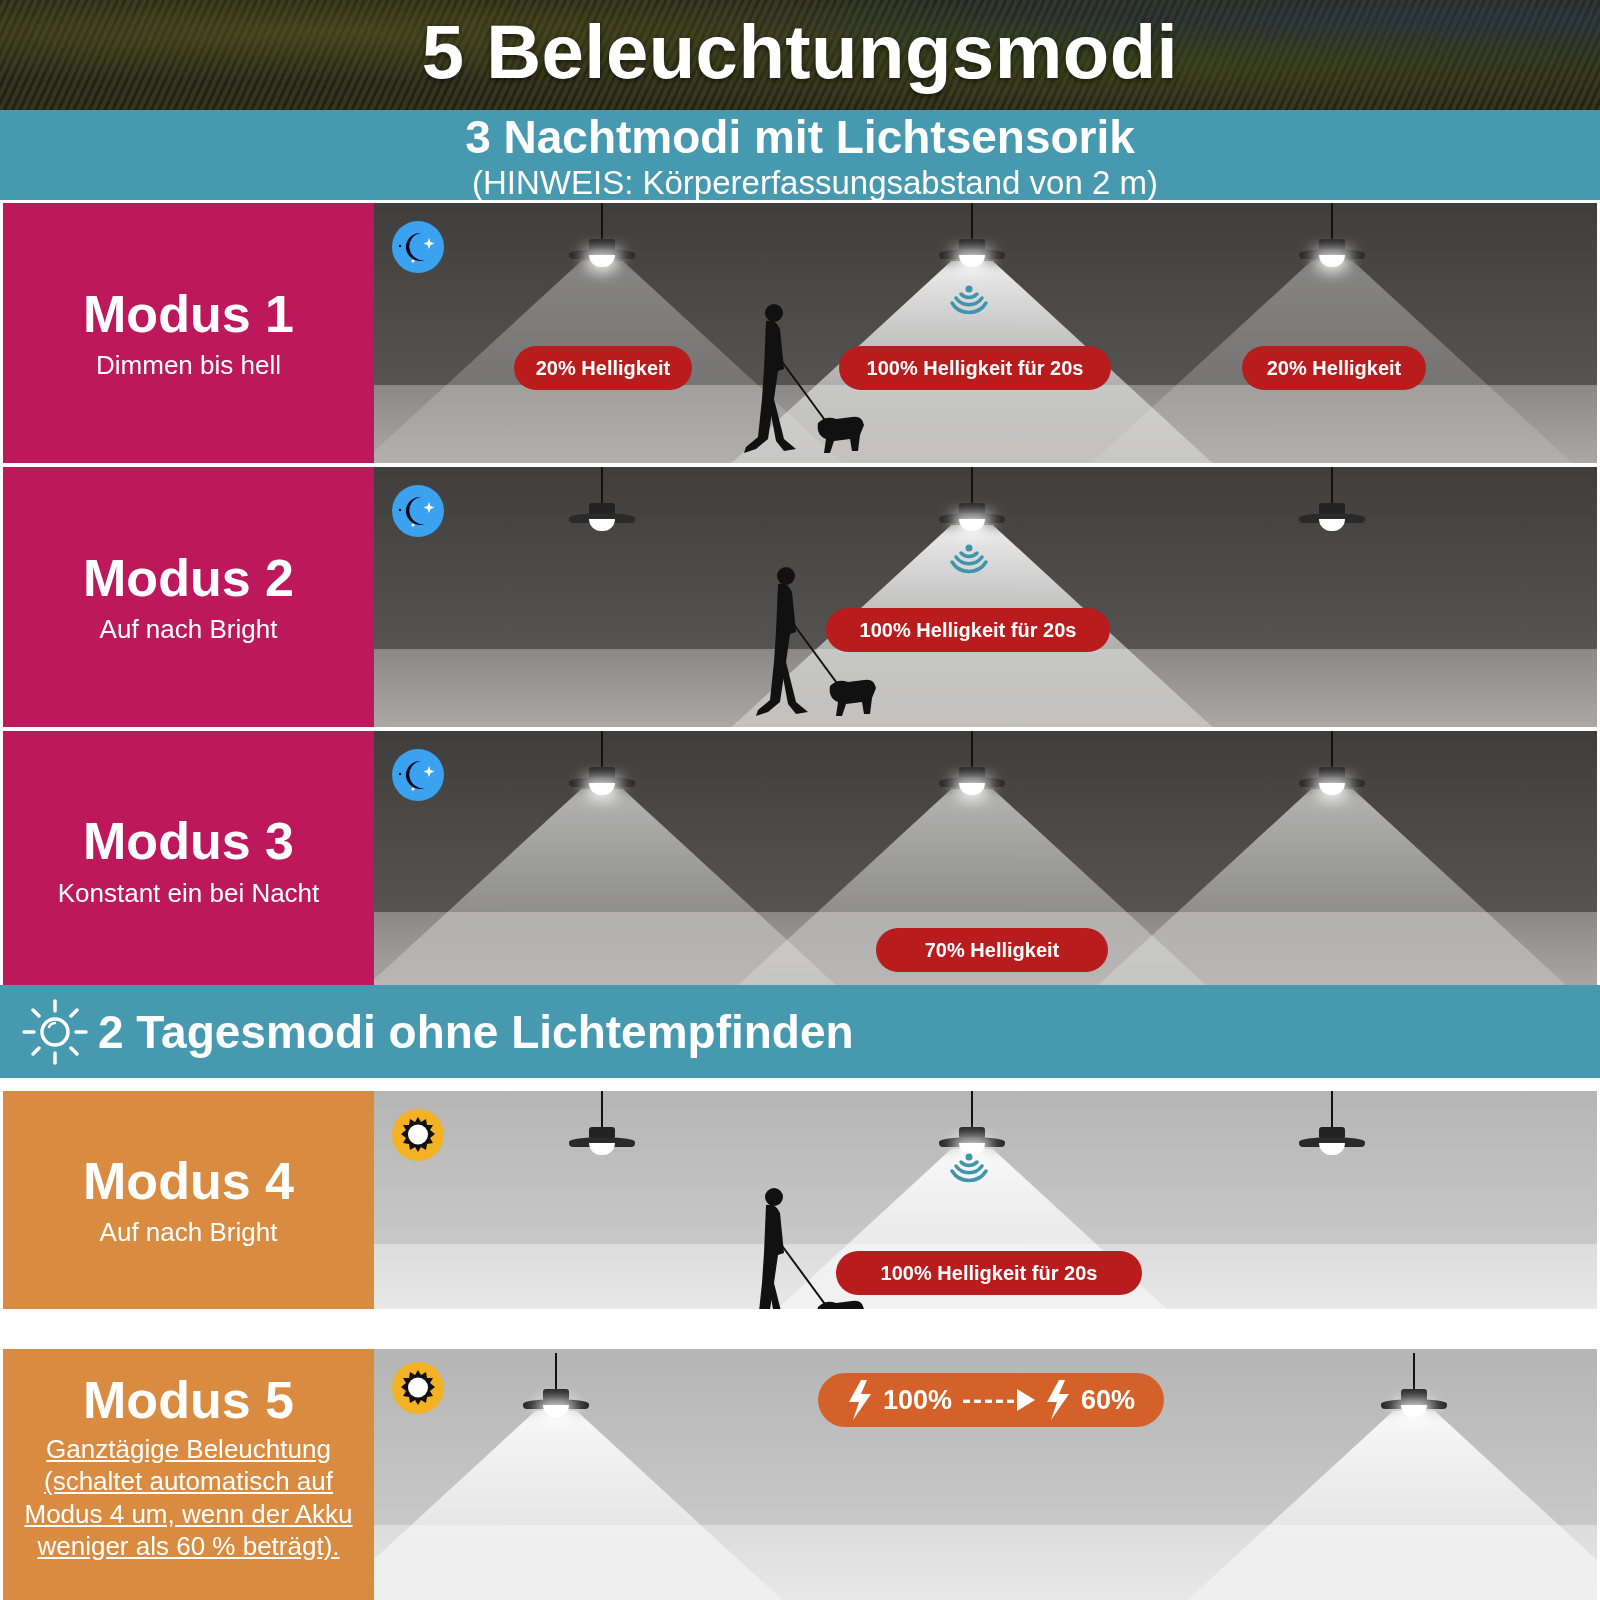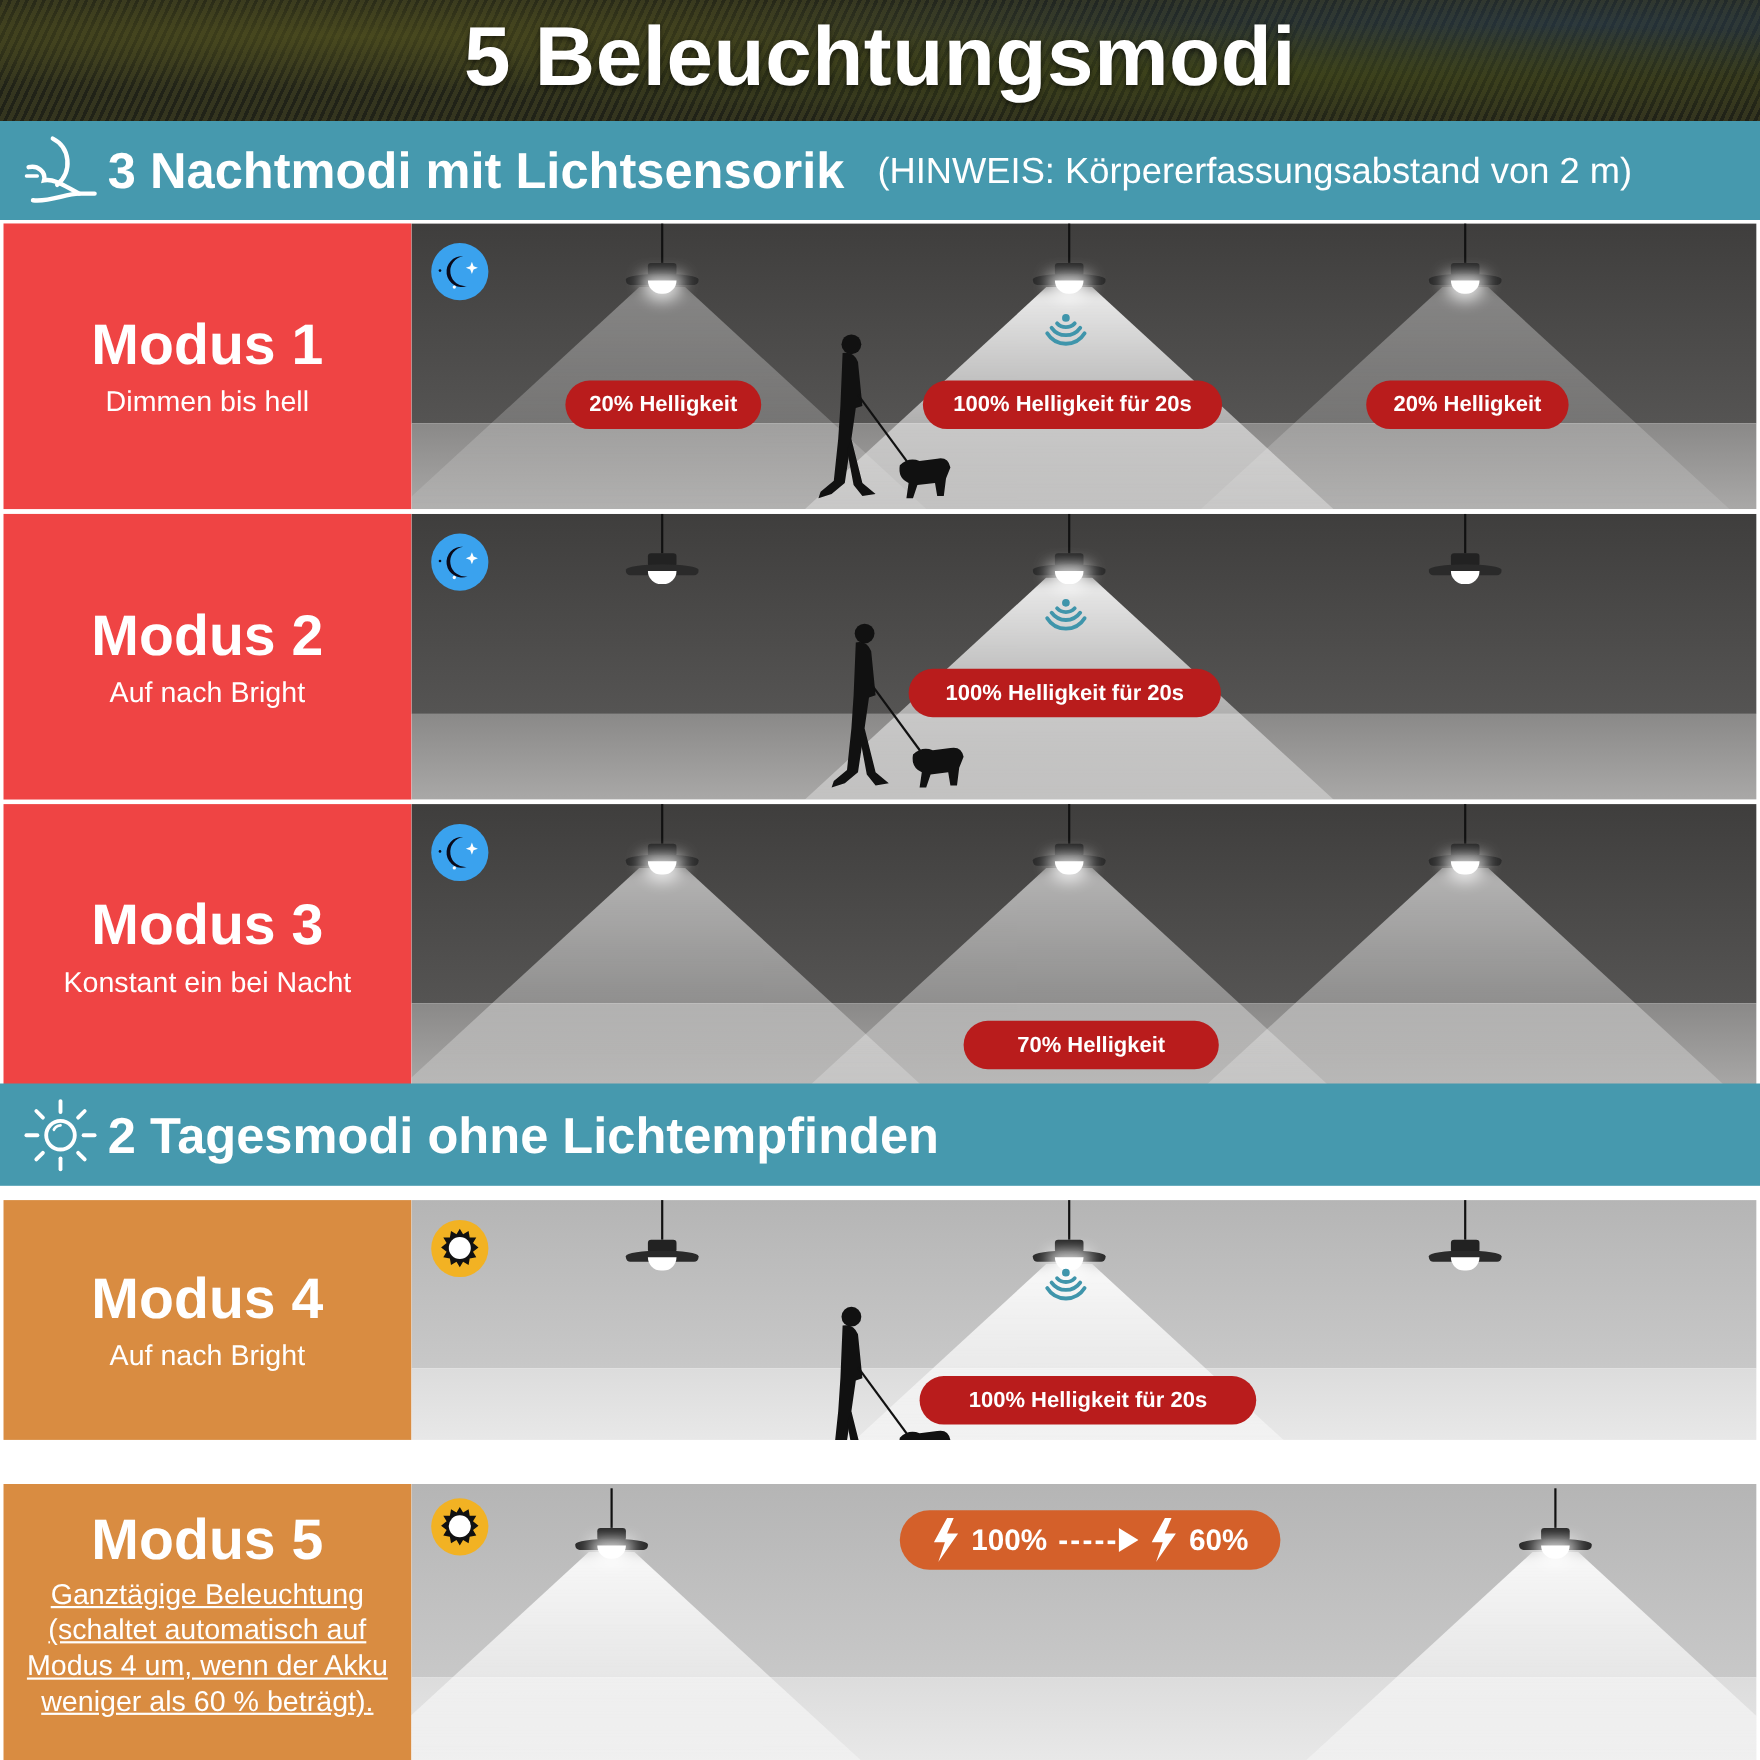--- a/index.html
+++ b/index.html
@@ -18,41 +18,41 @@
     .hero-title {
       position: absolute; left: 0; right: 0; top: 8px; text-align: center;
       color: #ffffff; font-weight: bold; font-size: 76px; letter-spacing: 0.5px;
       text-shadow: 0 2px 6px rgba(0,0,0,0.6);
     }
 
     .band {
       position: absolute; left: 0; width: 1600px; background: #4699ae;
       display: flex; align-items: center; color: #ffffff;
     }
-    .band-1 { top: 110px; height: 90px; }
+    .band-1 { top: 110px; height: 90px; flex-direction: column; }
     .band-2 { top: 985px; height: 93px; }
     .band .band-icon { width: 70px; height: 70px; margin-left: 20px; margin-right: 8px; }
     .band .band-title { font-weight: bold; font-size: 46px; }
     .band .band-note { font-size: 33px; margin-left: 30px; }
 
     .row {
       position: absolute; left: 3px; width: 1594px; overflow: hidden;
     }
     .row-1 { top: 203px; height: 260px; }
     .row-2 { top: 467px; height: 260px; }
     .row-3 { top: 731px; height: 259px; padding-left: 37px; }
     .row-4 { top: 1091px; height: 218px; }
     .row-5 { top: 1349px; height: 251px; }
 
     .label-panel {
       position: absolute; left: 0; top: 0; width: 371px; height: 100%;
       display: flex; flex-direction: column; align-items: center; justify-content: center;
       color: #ffffff; text-align: center;
     }
-    .label-panel.night { background: #ef4444; }
+    .label-panel.night { background: #be185d; }
     .label-panel.day { background: #d98c41; }
     .mode-title { font-weight: bold; font-size: 52px; line-height: 1.15; }
     .mode-desc { font-size: 26px; margin-top: 6px; line-height: 1.2; }
     .mode-desc.small { font-size: 26px; line-height: 1.25; margin-top: 0; text-decoration: underline; }
     .row-5 .label-panel { justify-content: flex-start; padding-top: 22px; }
     .row-5 .mode-title { margin-bottom: 2px; }
 
     .scene {
       position: absolute; left: 371px; top: 0; right: 0; height: 100%;
       overflow: hidden;

